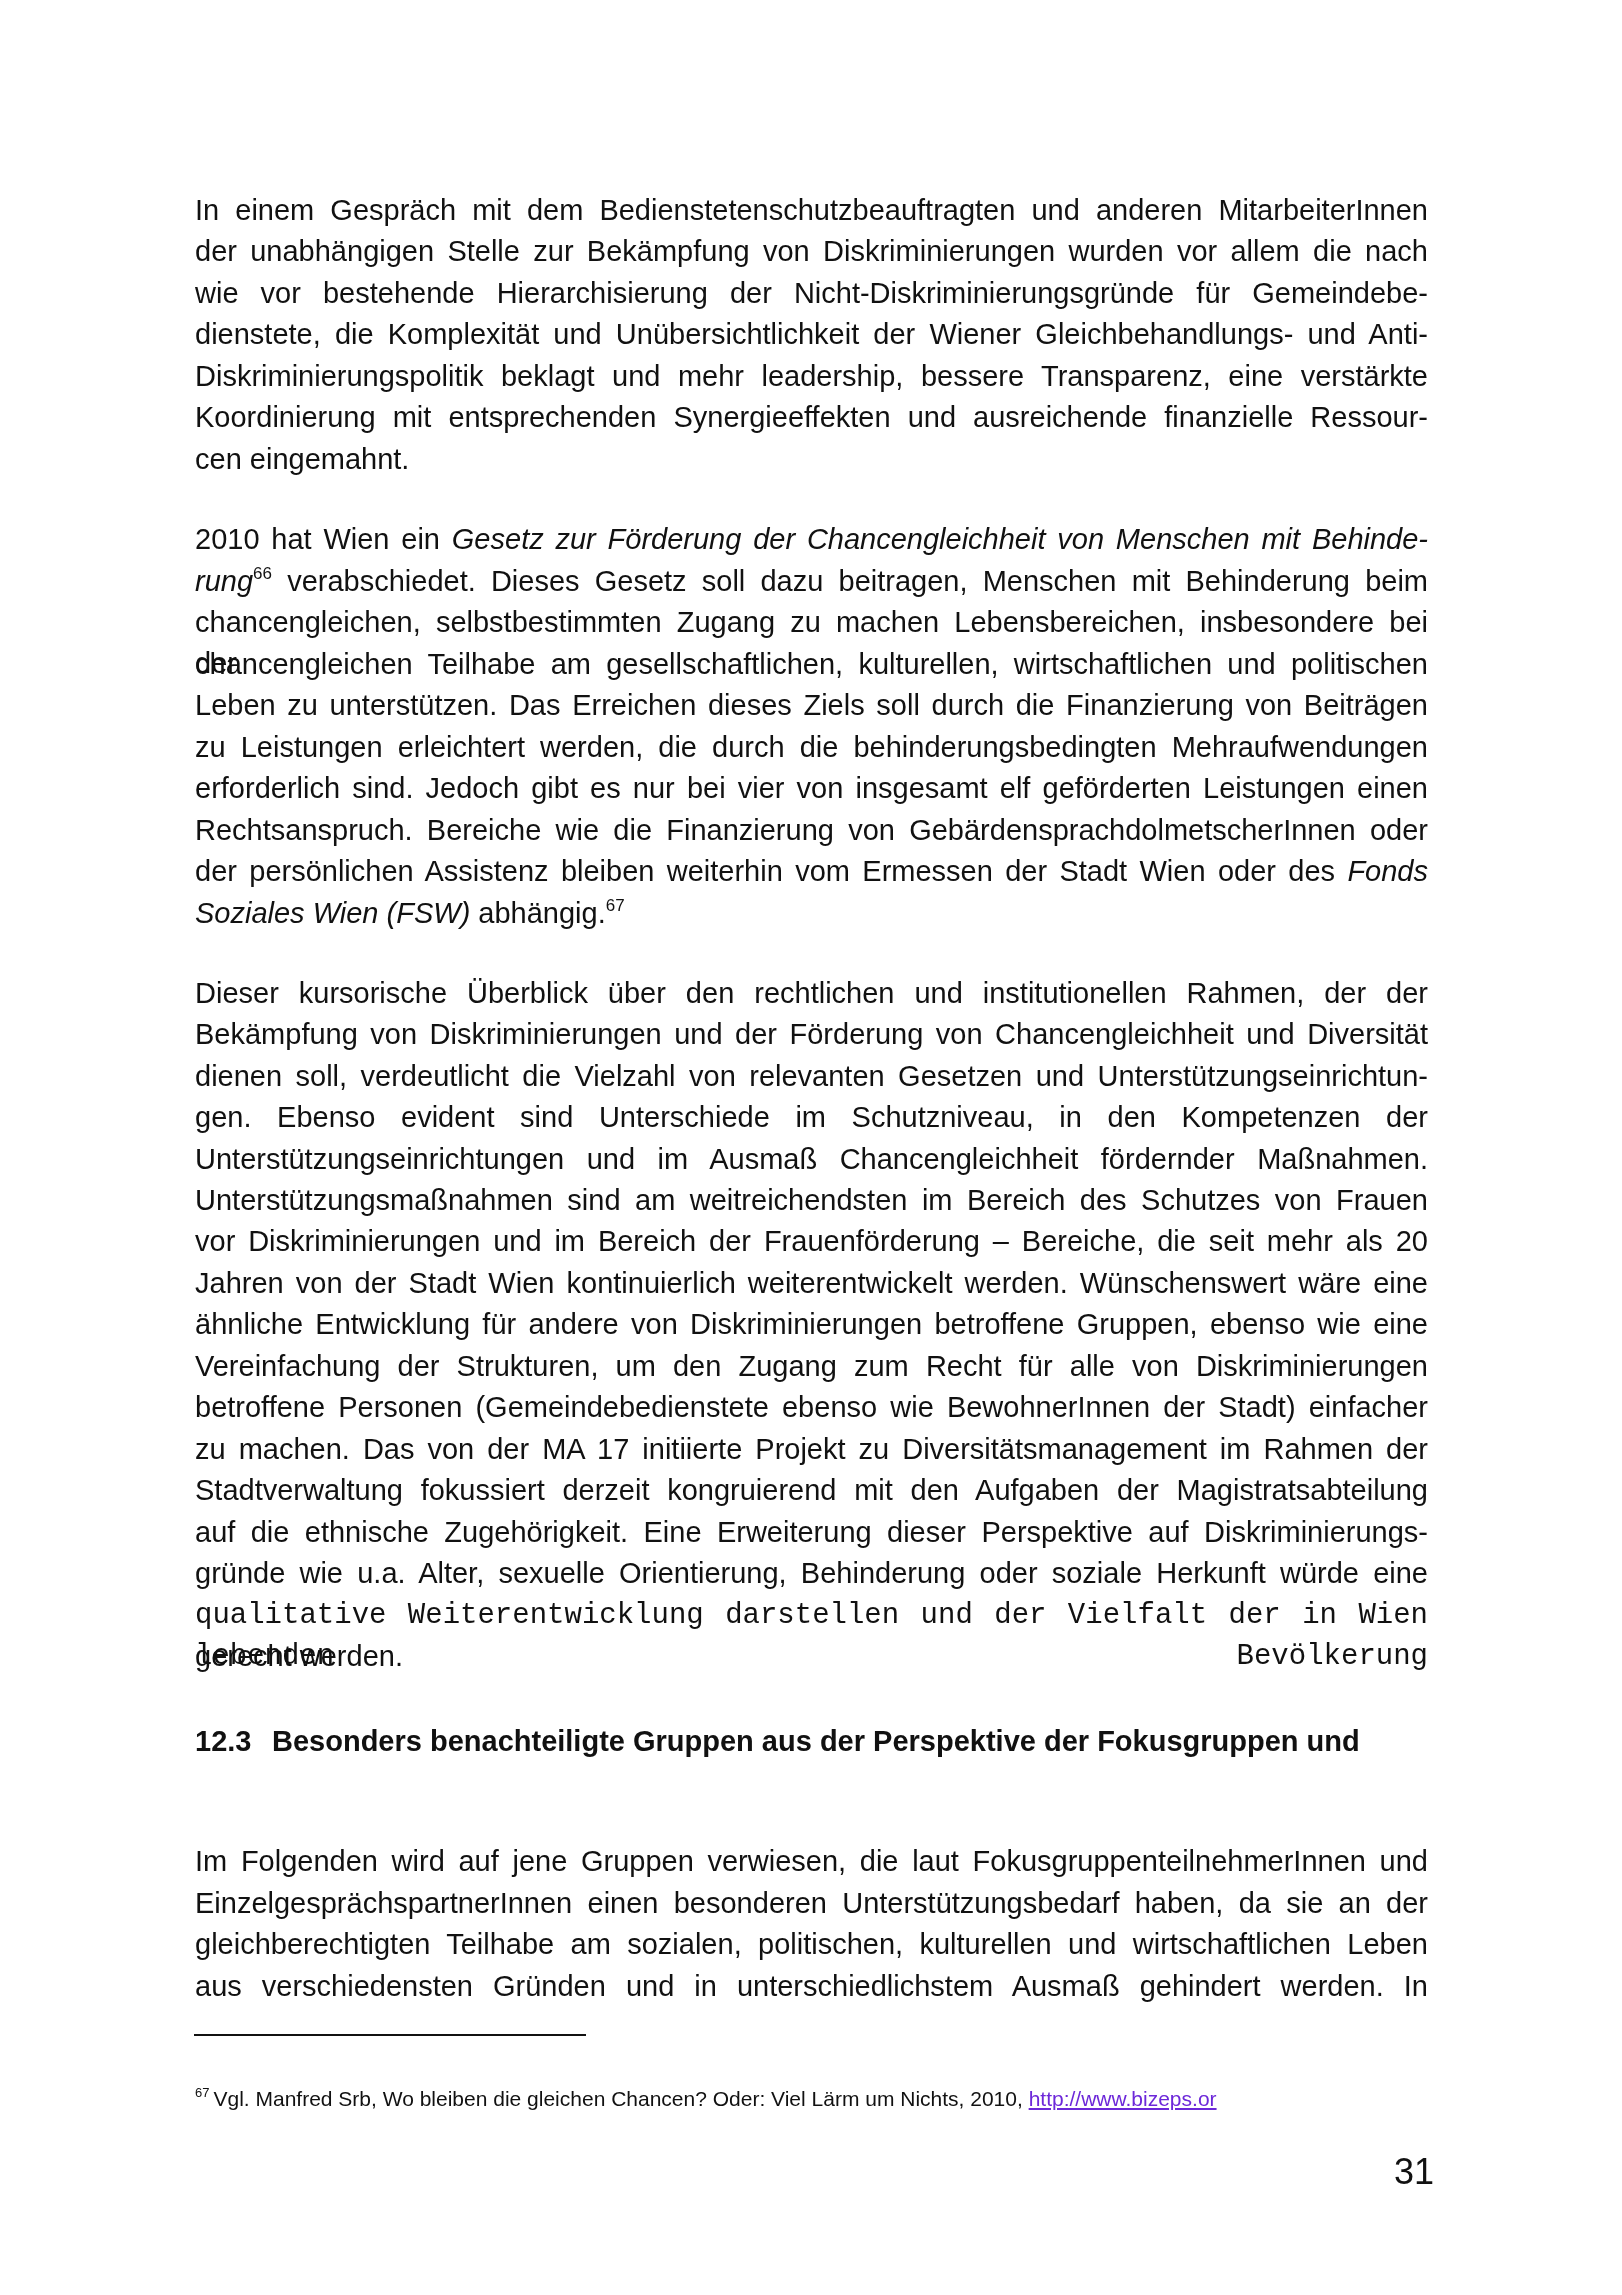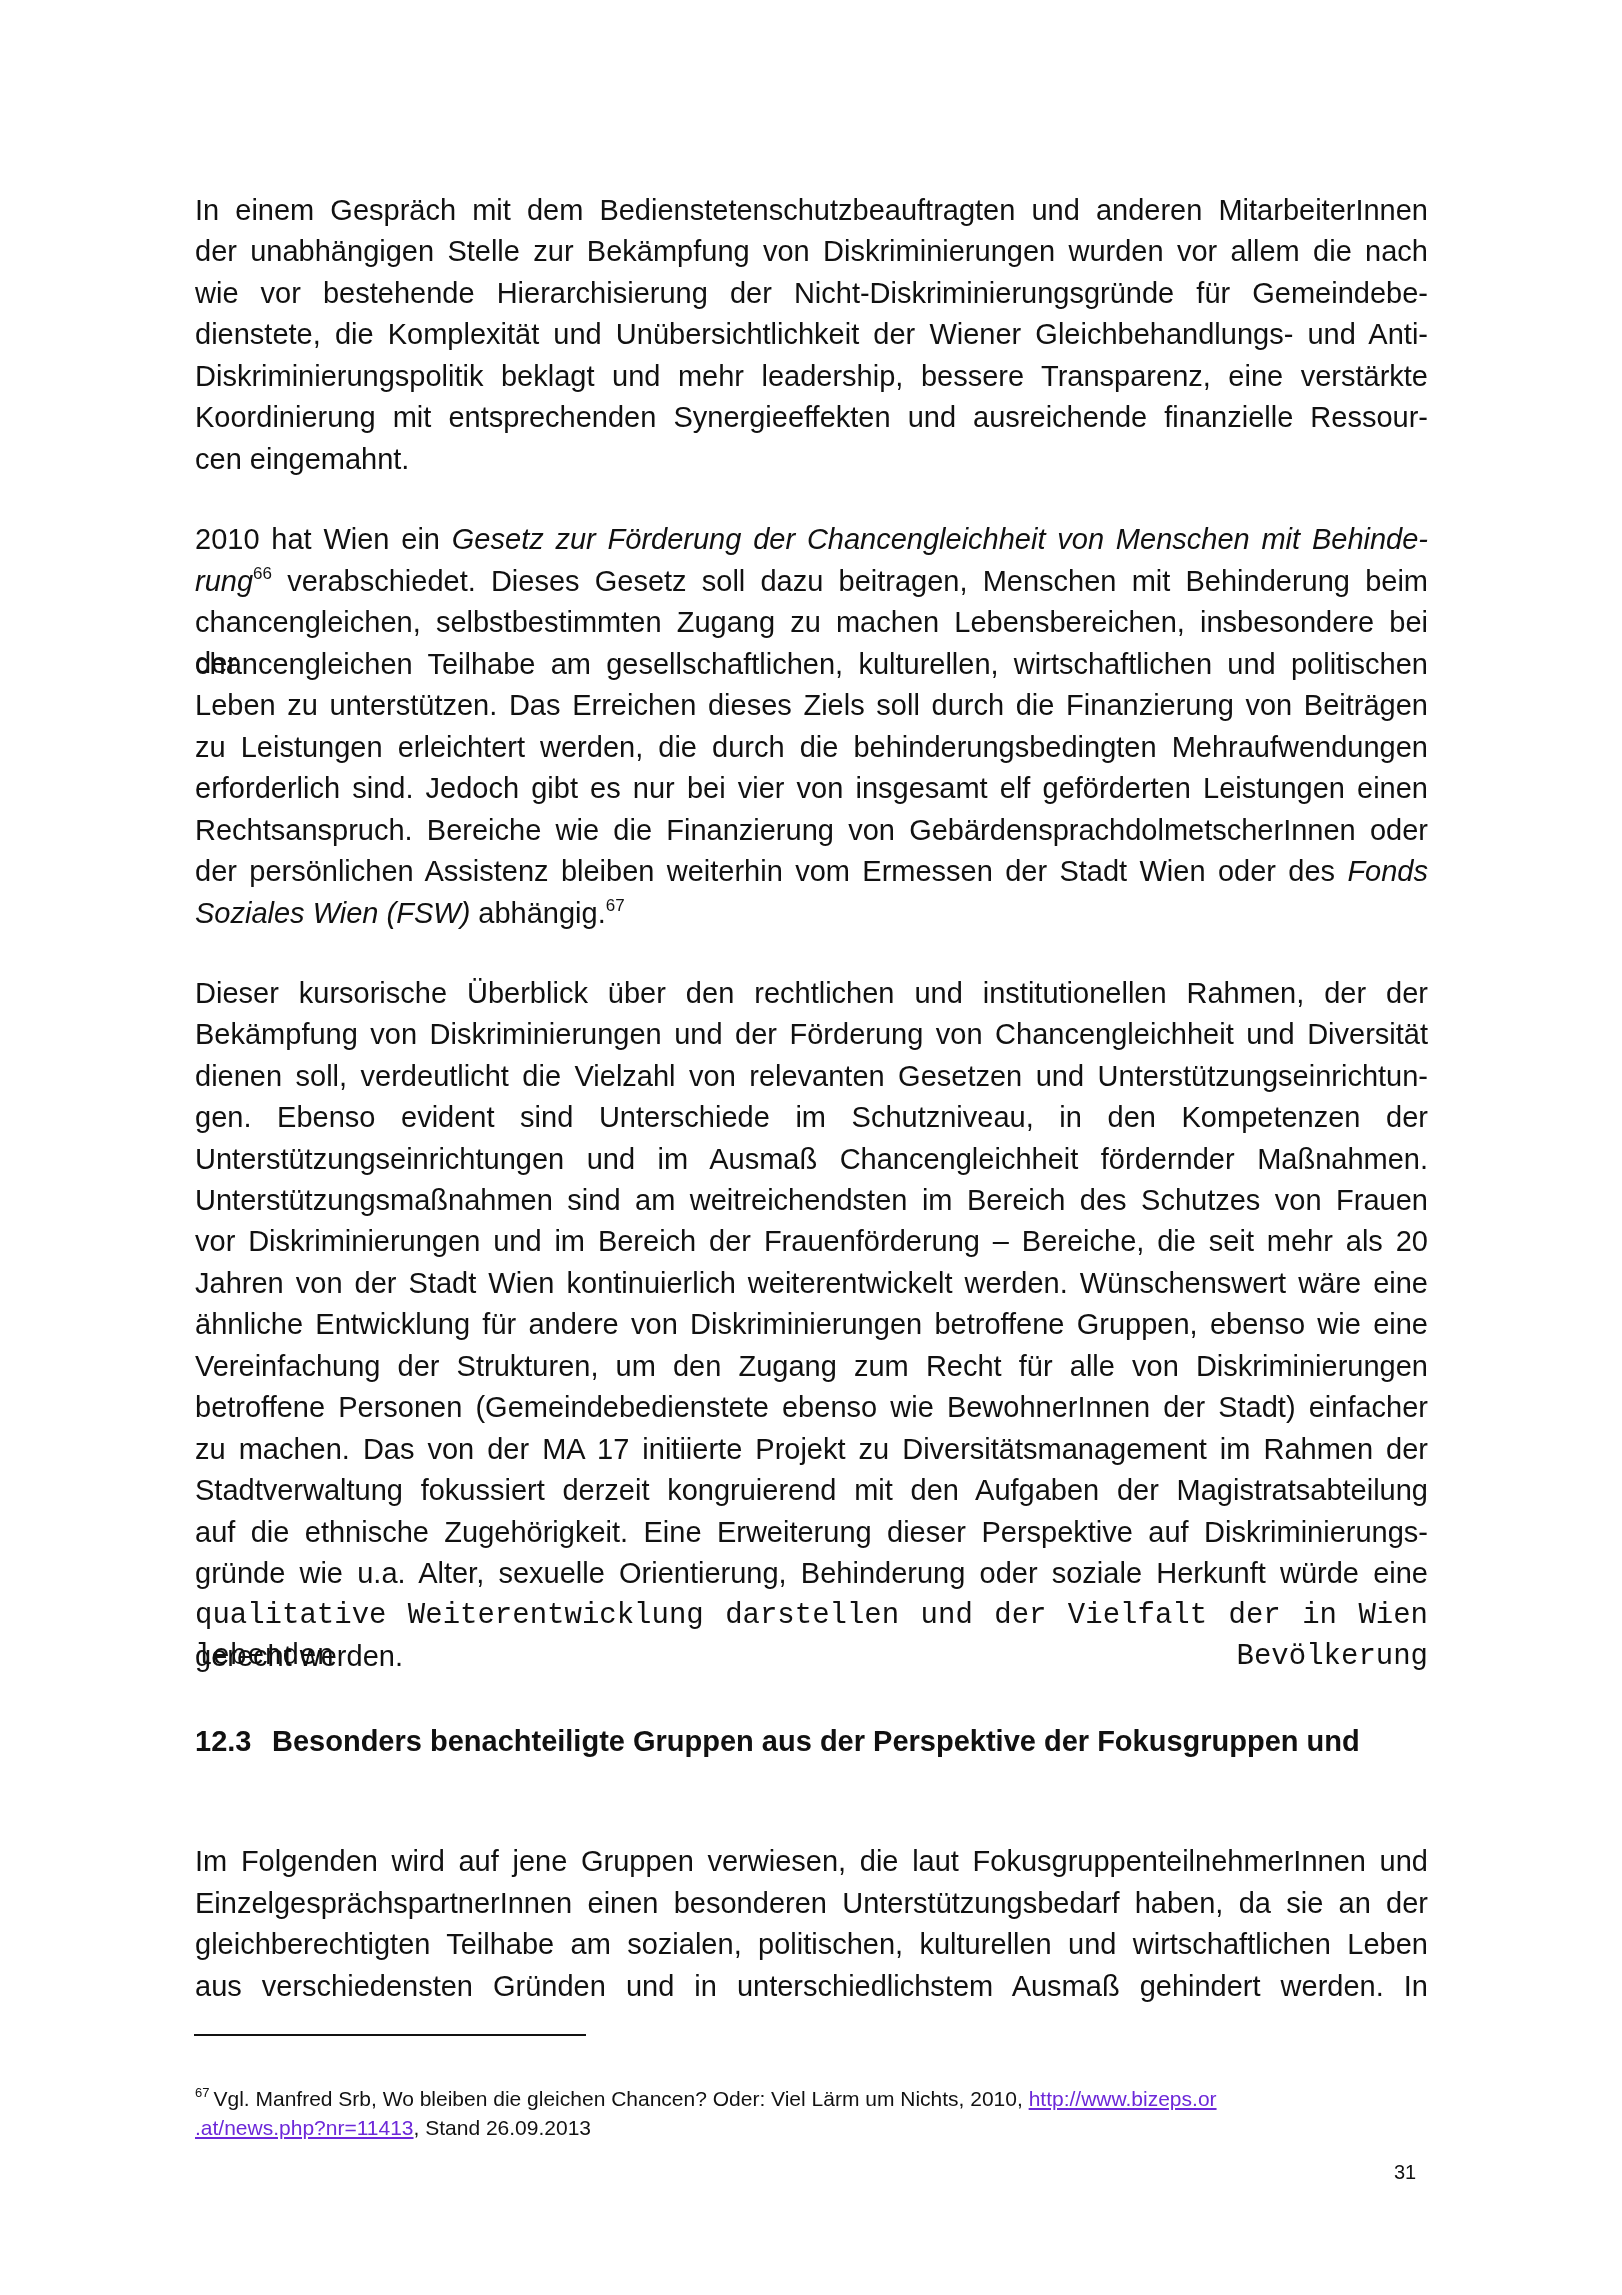--- a/index.html
+++ b/index.html
@@ -26,21 +26,21 @@
   .heading .num { position: absolute; left: 0; top: 0; }
   .heading .txt { position: absolute; left: 77px; top: 0; width: 1156px; }
   .heading .txt div { height: 43px; white-space: nowrap; }
   .fn-rule { position: absolute; left: 194px; top: 2034px; width: 392px; height: 1.6px; background: #111; }
   .fn-line {
     position: absolute; left: 195px; width: 1233px;
     font-size: 21px; line-height: 28px; height: 28px; white-space: nowrap;
   }
   .fn-line sup { font-size: 13px; position: relative; top: -9px; vertical-align: 0; line-height: 0; margin-right: 4px; }
   a.link { color: #6d28d9; text-decoration: underline; text-underline-offset: 2.4px; text-align: right; }
-  .pagenum { position: absolute; left: 1394px; top: 2156px; font-size: 20px; line-height: 32px; }
+  .pagenum { position: absolute; left: 1394px; top: 2156px; font-size: 36px; line-height: 32px; }
 </style>
 </head>
 <body>
 
 <div class="page">
   <div id="body-text">
       <div class="block" style="top: 0px;">
         <div class="line" style="top: 190px;"><span class="seg">In einem Gespräch mit dem Bedienstetenschutzbeauftragten und anderen MitarbeiterInnen</span></div>
         <div class="line" style="top: 231px;"><span class="seg">der unabhängigen Stelle zur Bekämpfung von Diskriminierungen wurden vor allem die nach</span></div>
         <div class="line" style="top: 273px;"><span class="seg">wie vor bestehende Hierarchisierung der Nicht-Diskriminierungsgründe für Gemeindebe-</span></div>
@@ -93,19 +93,16 @@
     <div class="txt">
       <div>Besonders benachteiligte Gruppen aus der Perspektive der Fokusgruppen und</div>
     </div>
   </div>
 
   <div class="fn-rule"></div>
 
   <div class="fn-line" style="top: 2085px;">
     <sup>67</sup><span>Vgl. Manfred Srb, Wo bleiben die gleichen Chancen? Oder: Viel Lärm um Nichts, 2010, </span><a class="link">http://www.bizeps.or</a>
   </div>
-  <div class="fn-line" style="top: 2114px;">
-    <a class="link">.at/news.php?nr=11413</a><span>, Stand 26.09.2013</span>
-  </div>
 
   <div class="pagenum">31</div>
 </div>
 
 
 </body></html>

